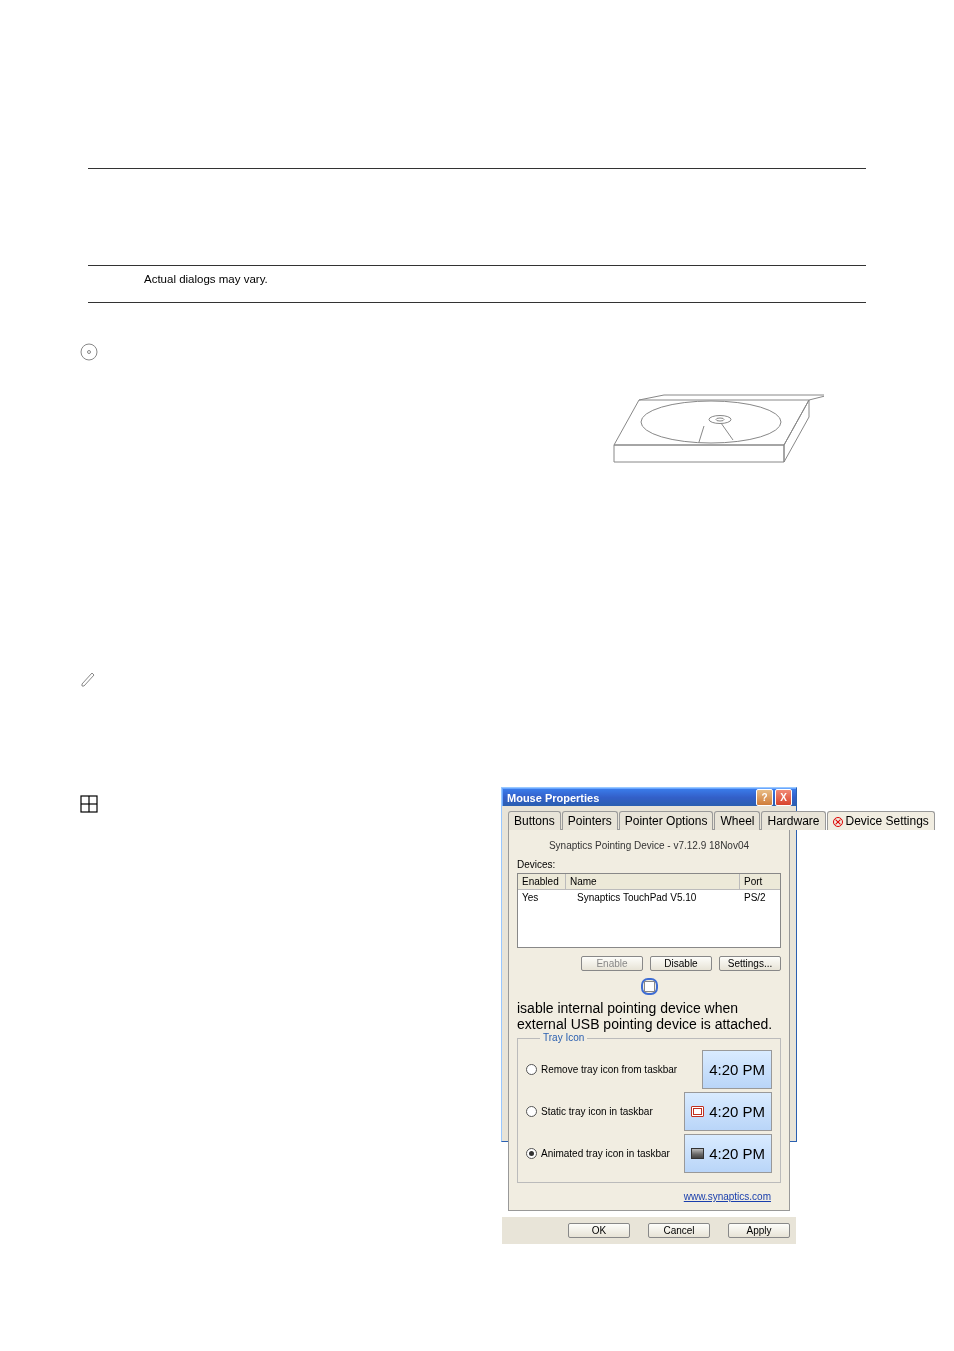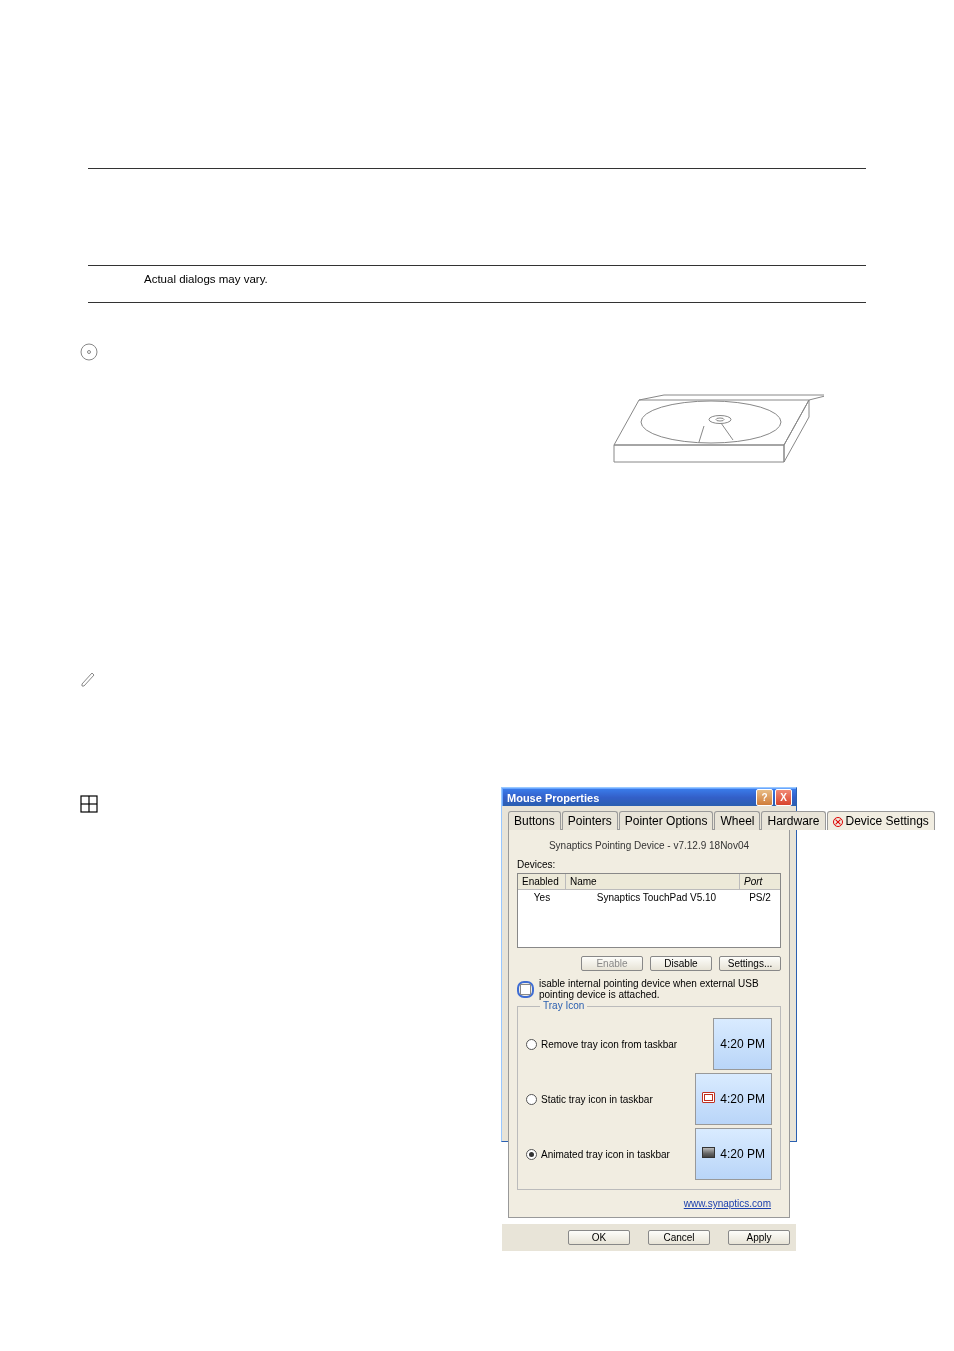--- a/index.html
+++ b/index.html
@@ -146,43 +146,44 @@
 }
 .devices-head {
   display:flex;
   font-size:10px;
 }
 .devices-head > div, .devices-row > div {
   padding: 2px 4px;
 }
 .dh-enabled { width: 48px; border-right:1px solid #bbb; border-bottom:1px solid #bbb; background:#ece9d8;}
 .dh-name { flex: 1; border-right:1px solid #bbb; border-bottom:1px solid #bbb; background:#ece9d8;}
-.dh-port { width: 40px; border-bottom:1px solid #bbb; background:#ece9d8;font-style:italic;}
-.devices-row { display:flex;text-align:center; }
+.dh-port { width: 40px; border-bottom:1px solid #bbb; background:#ece9d8;}
+.devices-row { display:flex; }
 .dr-enabled { width:48px; }
 .dr-name { flex:1;margin-left:7px; }
 .dr-port { width:40px; }
 .devices-spacer { height: 42px; }
 .btn-row { display:flex; justify-content:flex-end; gap:7px; margin: 8px 0 4px 0; }
 .btn {
   padding: 1px 0;
   width: 62px;
   font-size: 10px;
   border: 1px solid #888;
   background: linear-gradient(180deg,#fdfdfa,#e7e3d6);
   border-radius: 2px;
   text-align:center;
 }
 .btn.disabled { color:#888; }
 .disable-internal {
   display:flex;
   align-items:center;
   gap:5px;
-  font-size:10px;
+  font-size:14px;
   margin: 3px 0 6px 0;
+  flex-direction: column;
 }
 .disable-internal .cb-wrap {
   border: 2px solid #3f6dd3;
   border-radius: 7px;
   padding: 1px;
   display:inline-flex;
 }
 .cb {
   width:11px; height:11px;
   border:1px solid #888;
@@ -217,23 +218,23 @@
   border-radius:50%;
   background:#fff;
   display:inline-flex; align-items:center; justify-content:center;
 }
 .radio.checked::after {
   content:""; width:5px; height:5px; background:#333; border-radius:50%;
 }
 .time-pill {
   border:1px solid #999;
   background: linear-gradient(180deg,#d9ebff,#b9d5f8);
-  padding: 18px 6px;
-  font-size:12px;
-  display:flex; gap:5px;
+  padding: 10px 6px;
+  font-size:15px;
+  display:flex; align-items:center; gap:5px;
 }
 .tray-mini {
   width:13px; height:11px;
   display:inline-block;
 }
 .tray-red {
   border:1px solid #c03020;
   border-radius:1px;
   background:#fff;
   position:relative;

